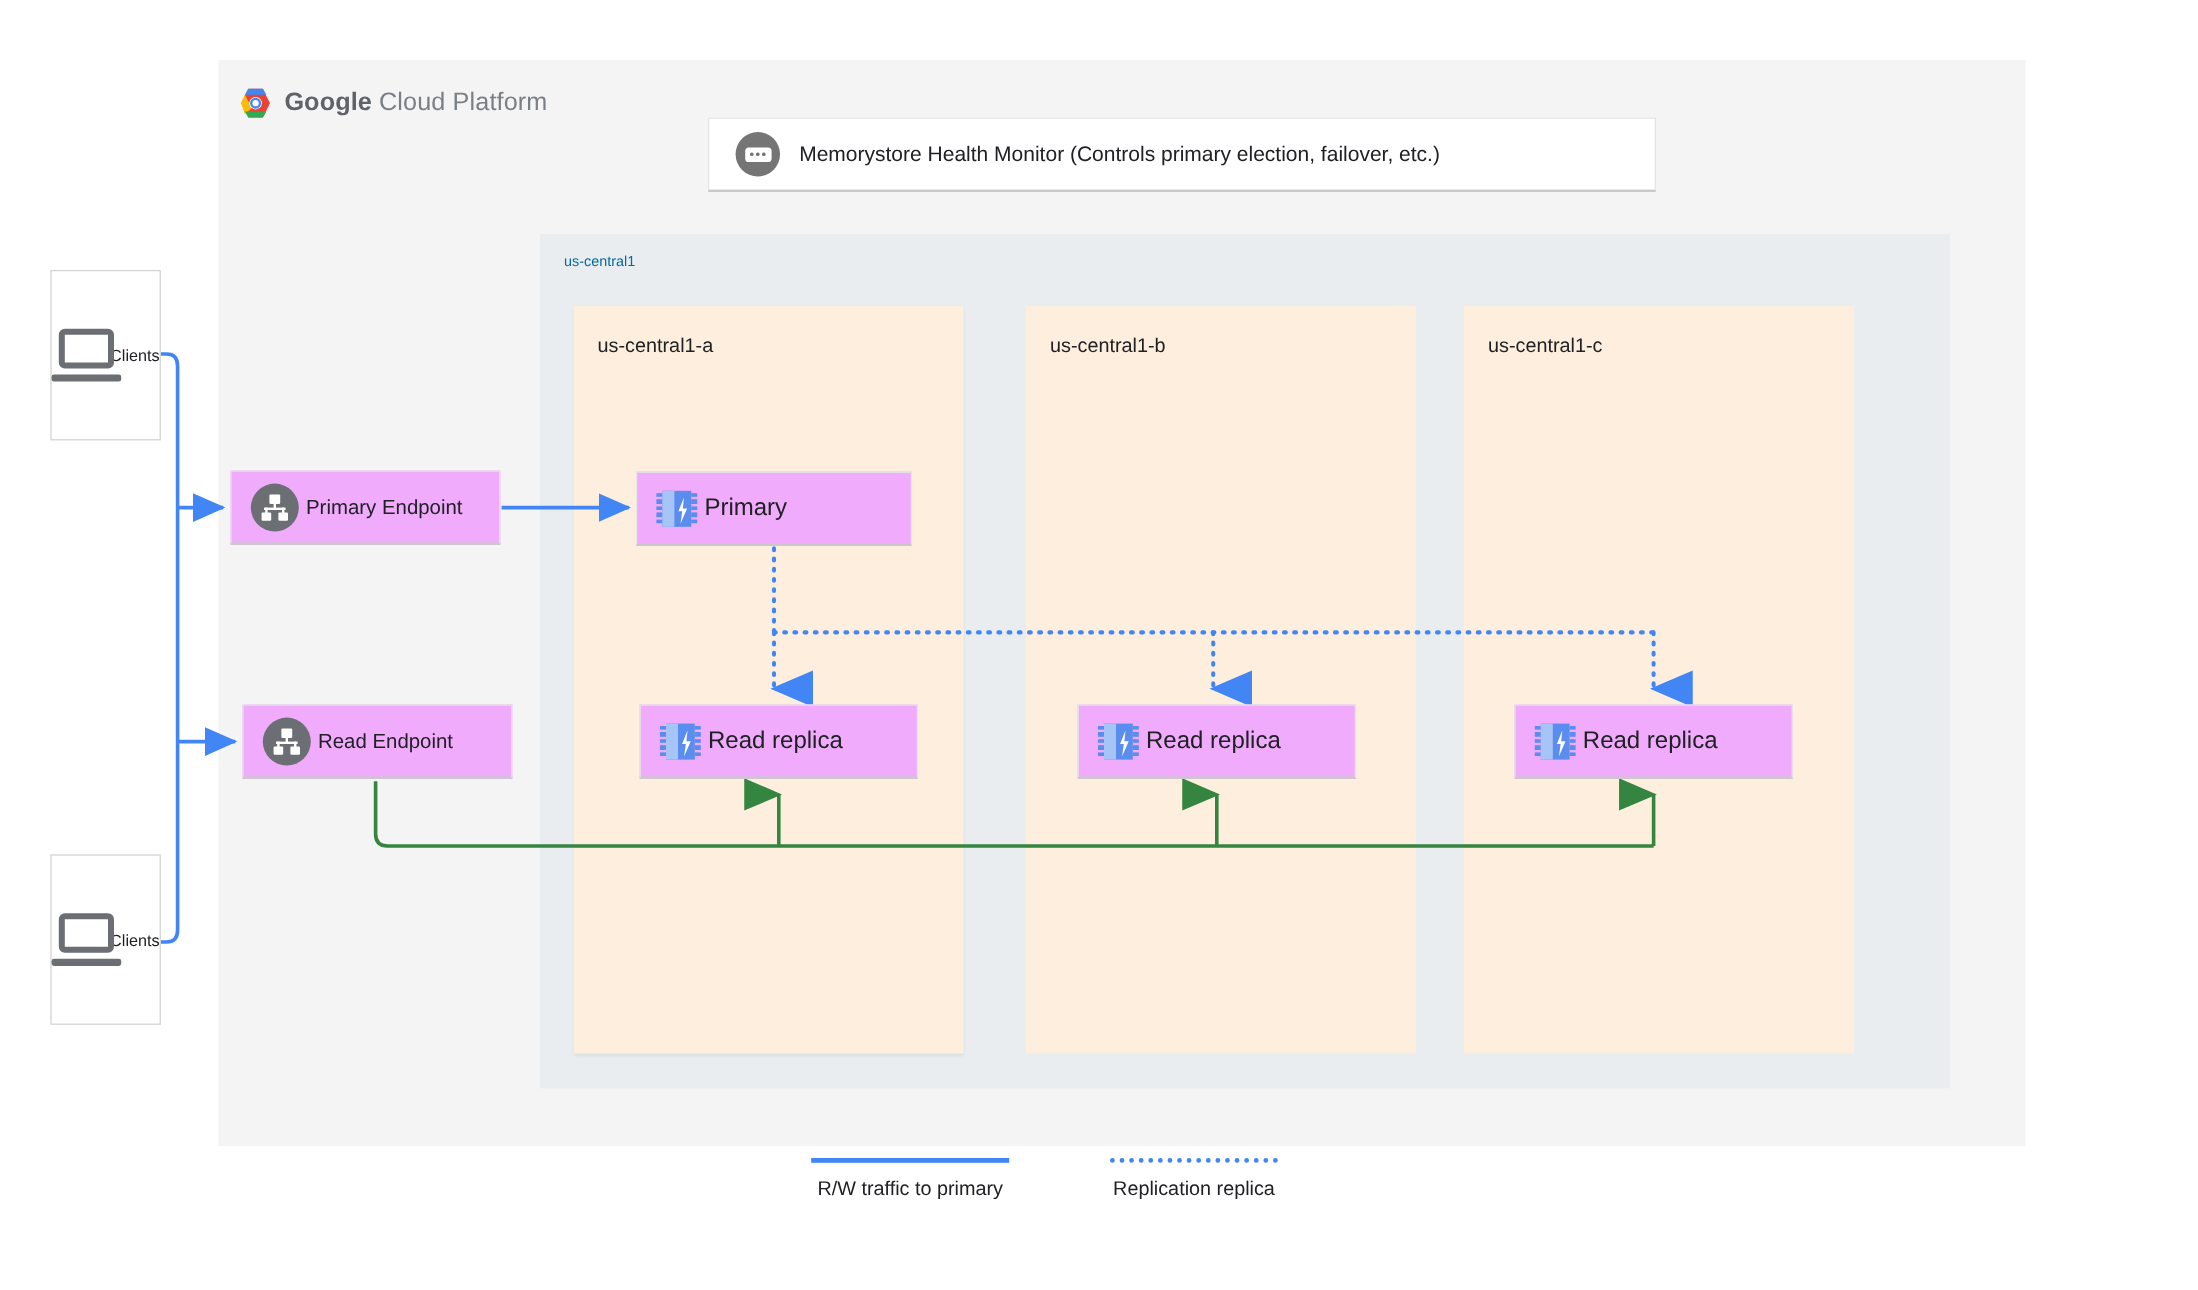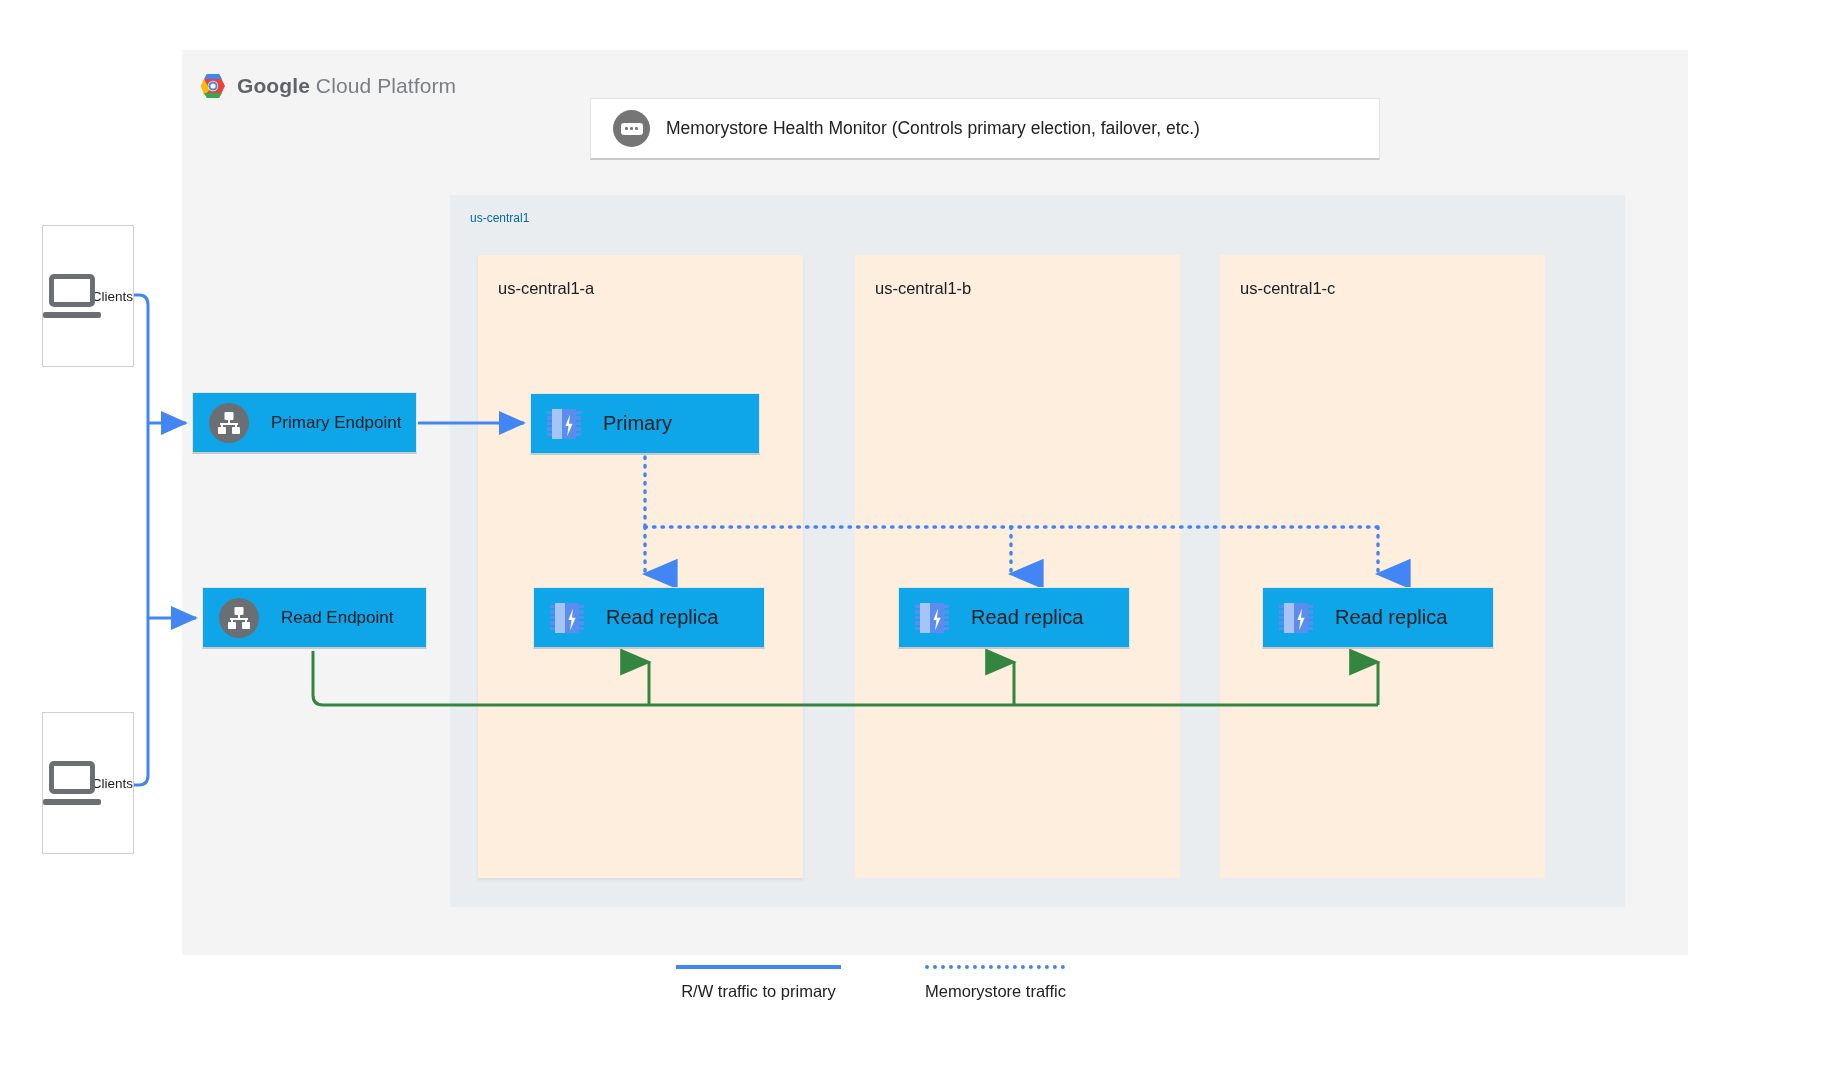--- a/index.html
+++ b/index.html
@@ -33,22 +33,22 @@
   #region-label{left:470px;top:211px;font-size:12px;color:#0369a1;}
 
   
   .zone{position:absolute;top:255px;width:325px;height:623px;background:#fdeedd;text-align:right;}
   #zone-a{left:478px;box-shadow:0 2px 3px rgba(0,0,0,.08);}
   #zone-b{left:855px;}
   #zone-c{left:1220px;}
   .zone-label{position:absolute;left:20px;top:24px;font-size:16.5px;color:#202124;}
 
   
-  .card{position:absolute;background:#0ea5e9;border:1px solid #e6e6e6;
-    border-bottom:2px solid #c9c9c9;display:flex;align-items:center;gap:22px;
+  .card{position:absolute;background:#f0abfc;border:1px solid #e6e6e6;
+    border-bottom:2px solid #c9c9c9;display:flex;align-items:center;gap:6px;
     padding:0 16px;box-sizing:border-box;}
   .card .txt{font-size:20px;color:#202124;white-space:nowrap;}
 
   #node-primary{left:530px;top:393px;width:230px;height:62px;}
   #node-replica-a{left:533px;top:587px;width:232px;height:62px;}
   #node-replica-b{left:898px;top:587px;width:232px;height:62px;}
   #node-replica-c{left:1262px;top:587px;width:232px;height:62px;}
 
   #ep-primary{left:192px;top:392px;width:225px;height:62px;}
   #ep-read{left:202px;top:587px;width:225px;height:62px;}
@@ -309,15 +309,15 @@
   <div class="lbl">Clients</div>
 </div>
 
 <div class="abs" id="legend">
   <div class="leg">
     <div class="swatch blue"></div>
     <div class="t">R/W traffic to primary</div>
   </div>
   <div class="leg">
     <div class="swatch dotted"></div>
-    <div class="t">Memorystore traffic</div>
+    <div class="t">Replication replica</div>
   </div>
 </div>
 
 </body></html>

